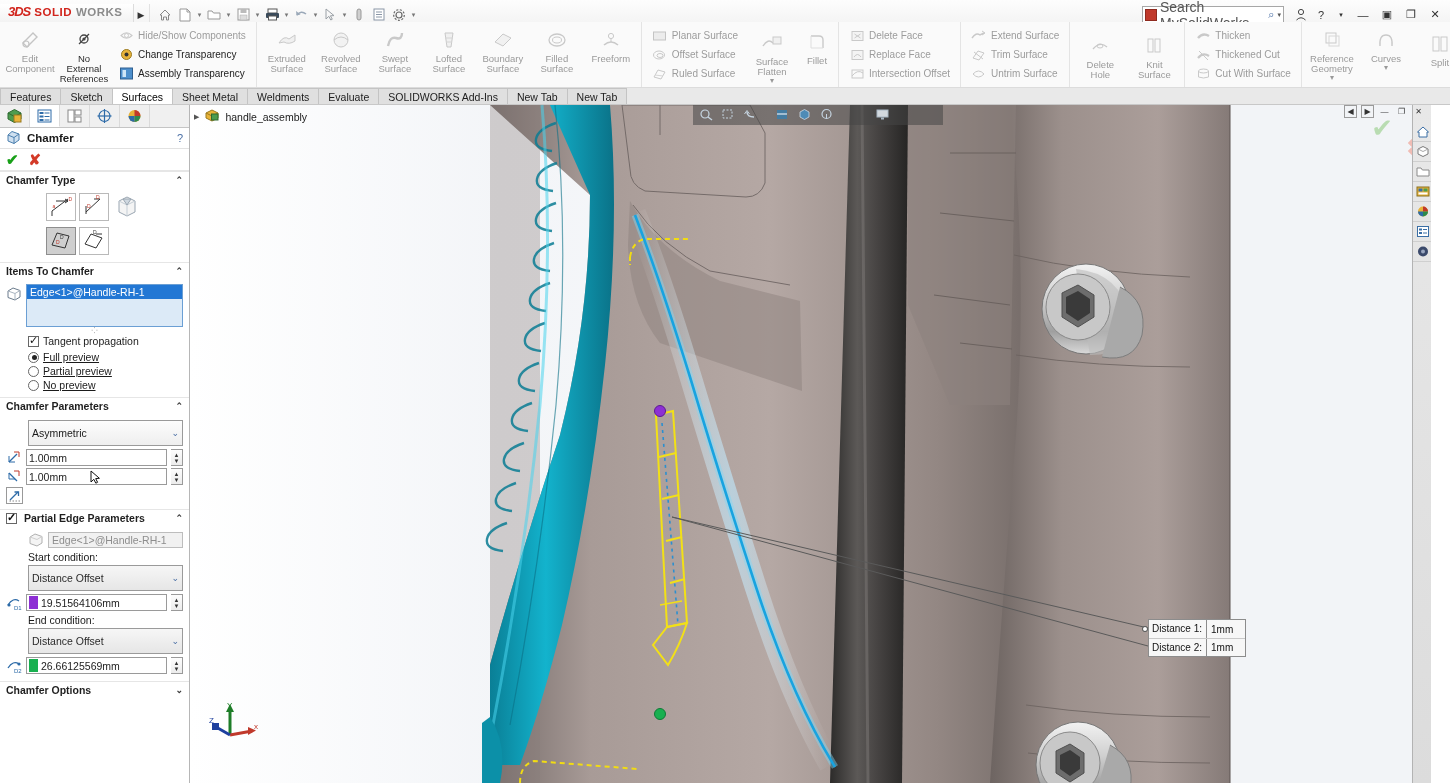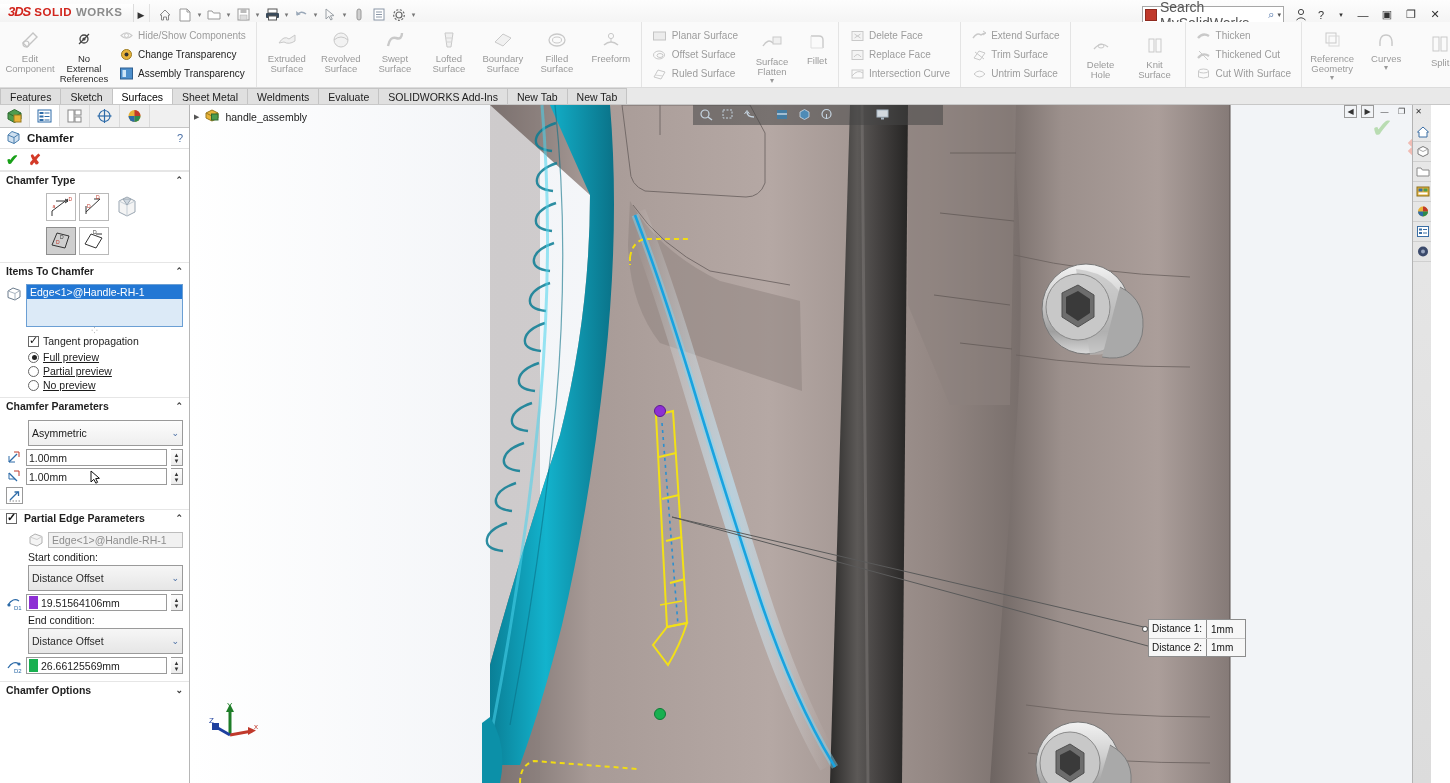--- a/index.html
+++ b/index.html
@@ -533,21 +533,21 @@
           </span>
           <span>Replace Face</span>
         </div>
         <div class="smallbtn">
           <span class="ic">
             <svg width="15" height="14" viewBox="0 0 15 14">
                 <rect x="2" y="3" width="11" height="8" fill="none" stroke="#c9c9c9"></rect>
                 <path d="M2 9 Q7.5 2 13 6" fill="none" stroke="#c9c9c9"></path>
               </svg>
           </span>
-          <span>Intersection Curve</span>
+          <span>Intersection Offset</span>
         </div>
       </div>
     </div>
 
     <div class="rgroup">
       <div class="smallcol">
         <div class="smallbtn">
           <span class="ic">
             <svg width="15" height="14" viewBox="0 0 15 14">
                 <path d="M1 9 Q5 3 9 6 L13 4" fill="none" stroke="#c9c9c9" stroke-width="1.4"></path>

